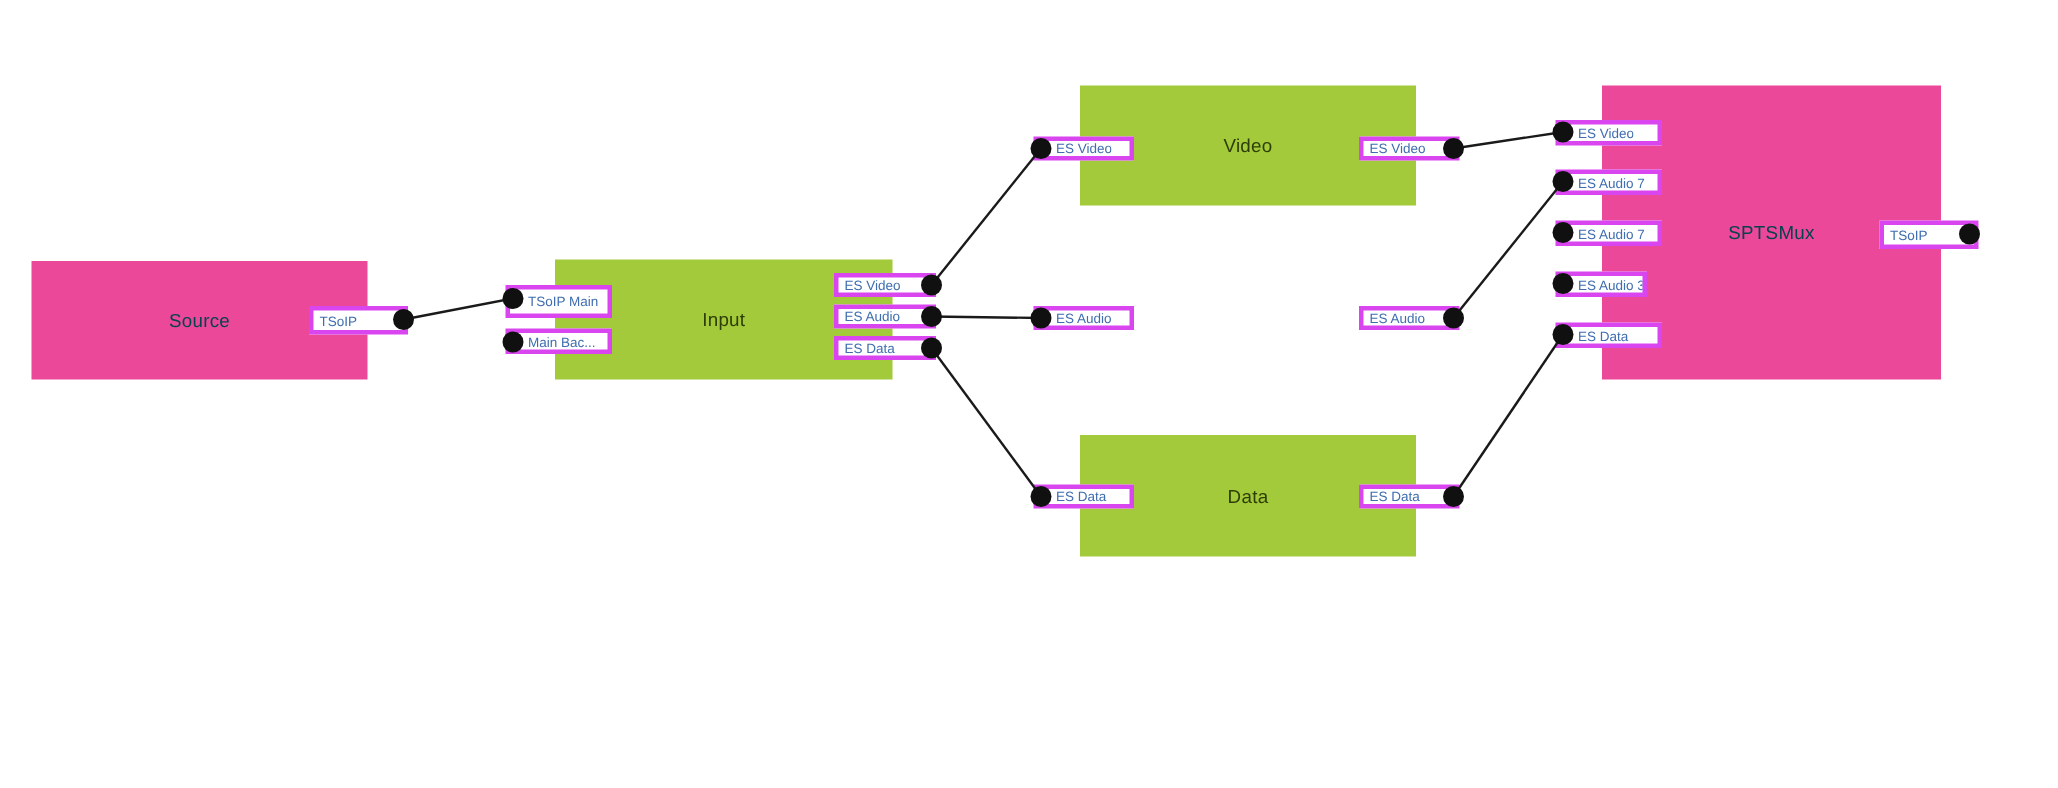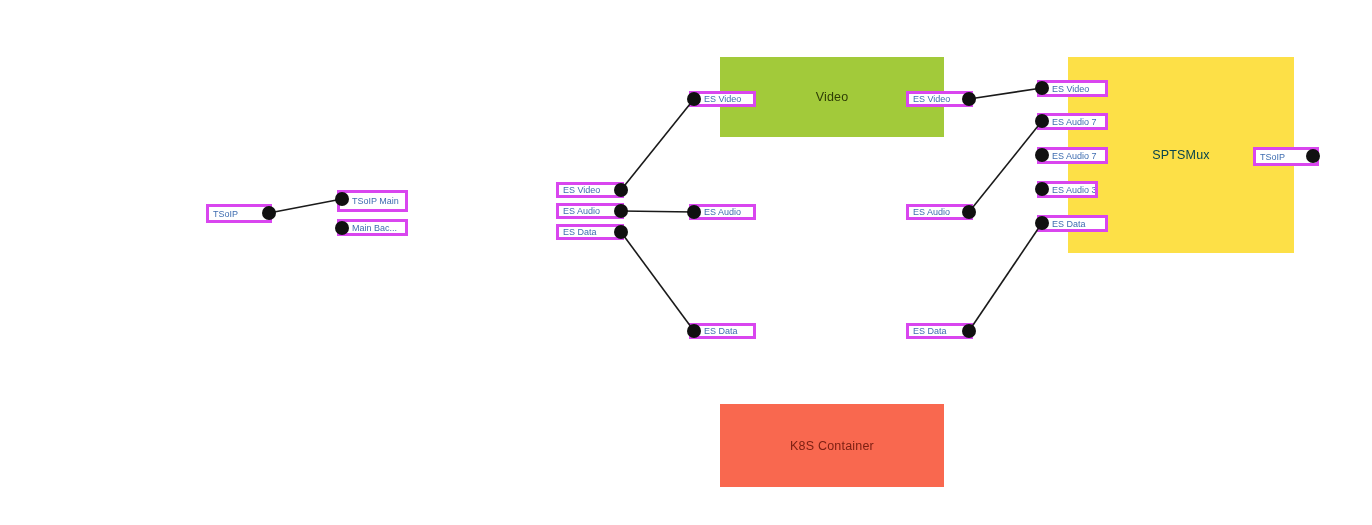--- a/index.html
+++ b/index.html
@@ -1,21 +1,21 @@
 <!DOCTYPE html>
 <html><head>
 <meta charset="utf-8">
 <style>
   html,body{margin:0;padding:0;background:#ffffff;}
   .canvas{
     position:relative;width:1372px;height:525px;background:#ffffff;
     font-family:"Liberation Sans",sans-serif;overflow:hidden;
   }
   .node{position:absolute;display:flex;align-items:center;justify-content:center;z-index:1;}
-  .node.teal{background:#fde047;}
+  .node.teal{background:#ec4899;}
   .node.green{background:#a2ca3a;}
   .node.red{background:#f9684f;}
   .node-label{font-size:12.5px;letter-spacing:.2px;text-align:center;}
   .node.teal .node-label{color:#07434d;}
   .node.green .node-label{color:#2e3d05;}
   .node.red .node-label{color:#7e2013;}
   .port{
     position:absolute;background:#ffffff;border:3px solid #d946ef;
     box-sizing:border-box;display:flex;align-items:center;
     z-index:3;
@@ -28,25 +28,31 @@
   .dot{
     position:absolute;width:14px;height:14px;border-radius:50%;
     background:#101010;transform:translate(-50%,-50%);z-index:5;
   }
 </style>
 </head>
 <body>
 
 <div class="canvas">
 
+  <div class="node teal" style="left:21px;top:174px;width:224px;height:79px">
+    <span class="node-label">Source</span>
+  </div>
+  <div class="node green" style="left:370px;top:173px;width:225px;height:80px">
+    <span class="node-label">Input</span>
+  </div>
   <div class="node green" style="left:720px;top:57px;width:224px;height:80px">
     <span class="node-label">Video</span>
   </div>
-  <div class="node red" style="left:720px;top:404px;width:224px;height:83px">
-    <span class="node-label">K8S Container</span>
+  <div class="node green" style="left:720px;top:290px;width:224px;height:81px">
+    <span class="node-label">Data</span>
   </div>
   <div class="node teal" style="left:1068px;top:57px;width:226px;height:196px">
     <span class="node-label">SPTSMux</span>
   </div>
 
   <svg class="edges" viewBox="0 0 1372 525" xmlns="http://www.w3.org/2000/svg">
     <line x1="269" y1="213" x2="342" y2="199"></line>
     <line x1="621" y1="190" x2="694" y2="99"></line>
     <line x1="621" y1="211" x2="694" y2="212"></line>
     <line x1="621" y1="232" x2="694" y2="331"></line>

